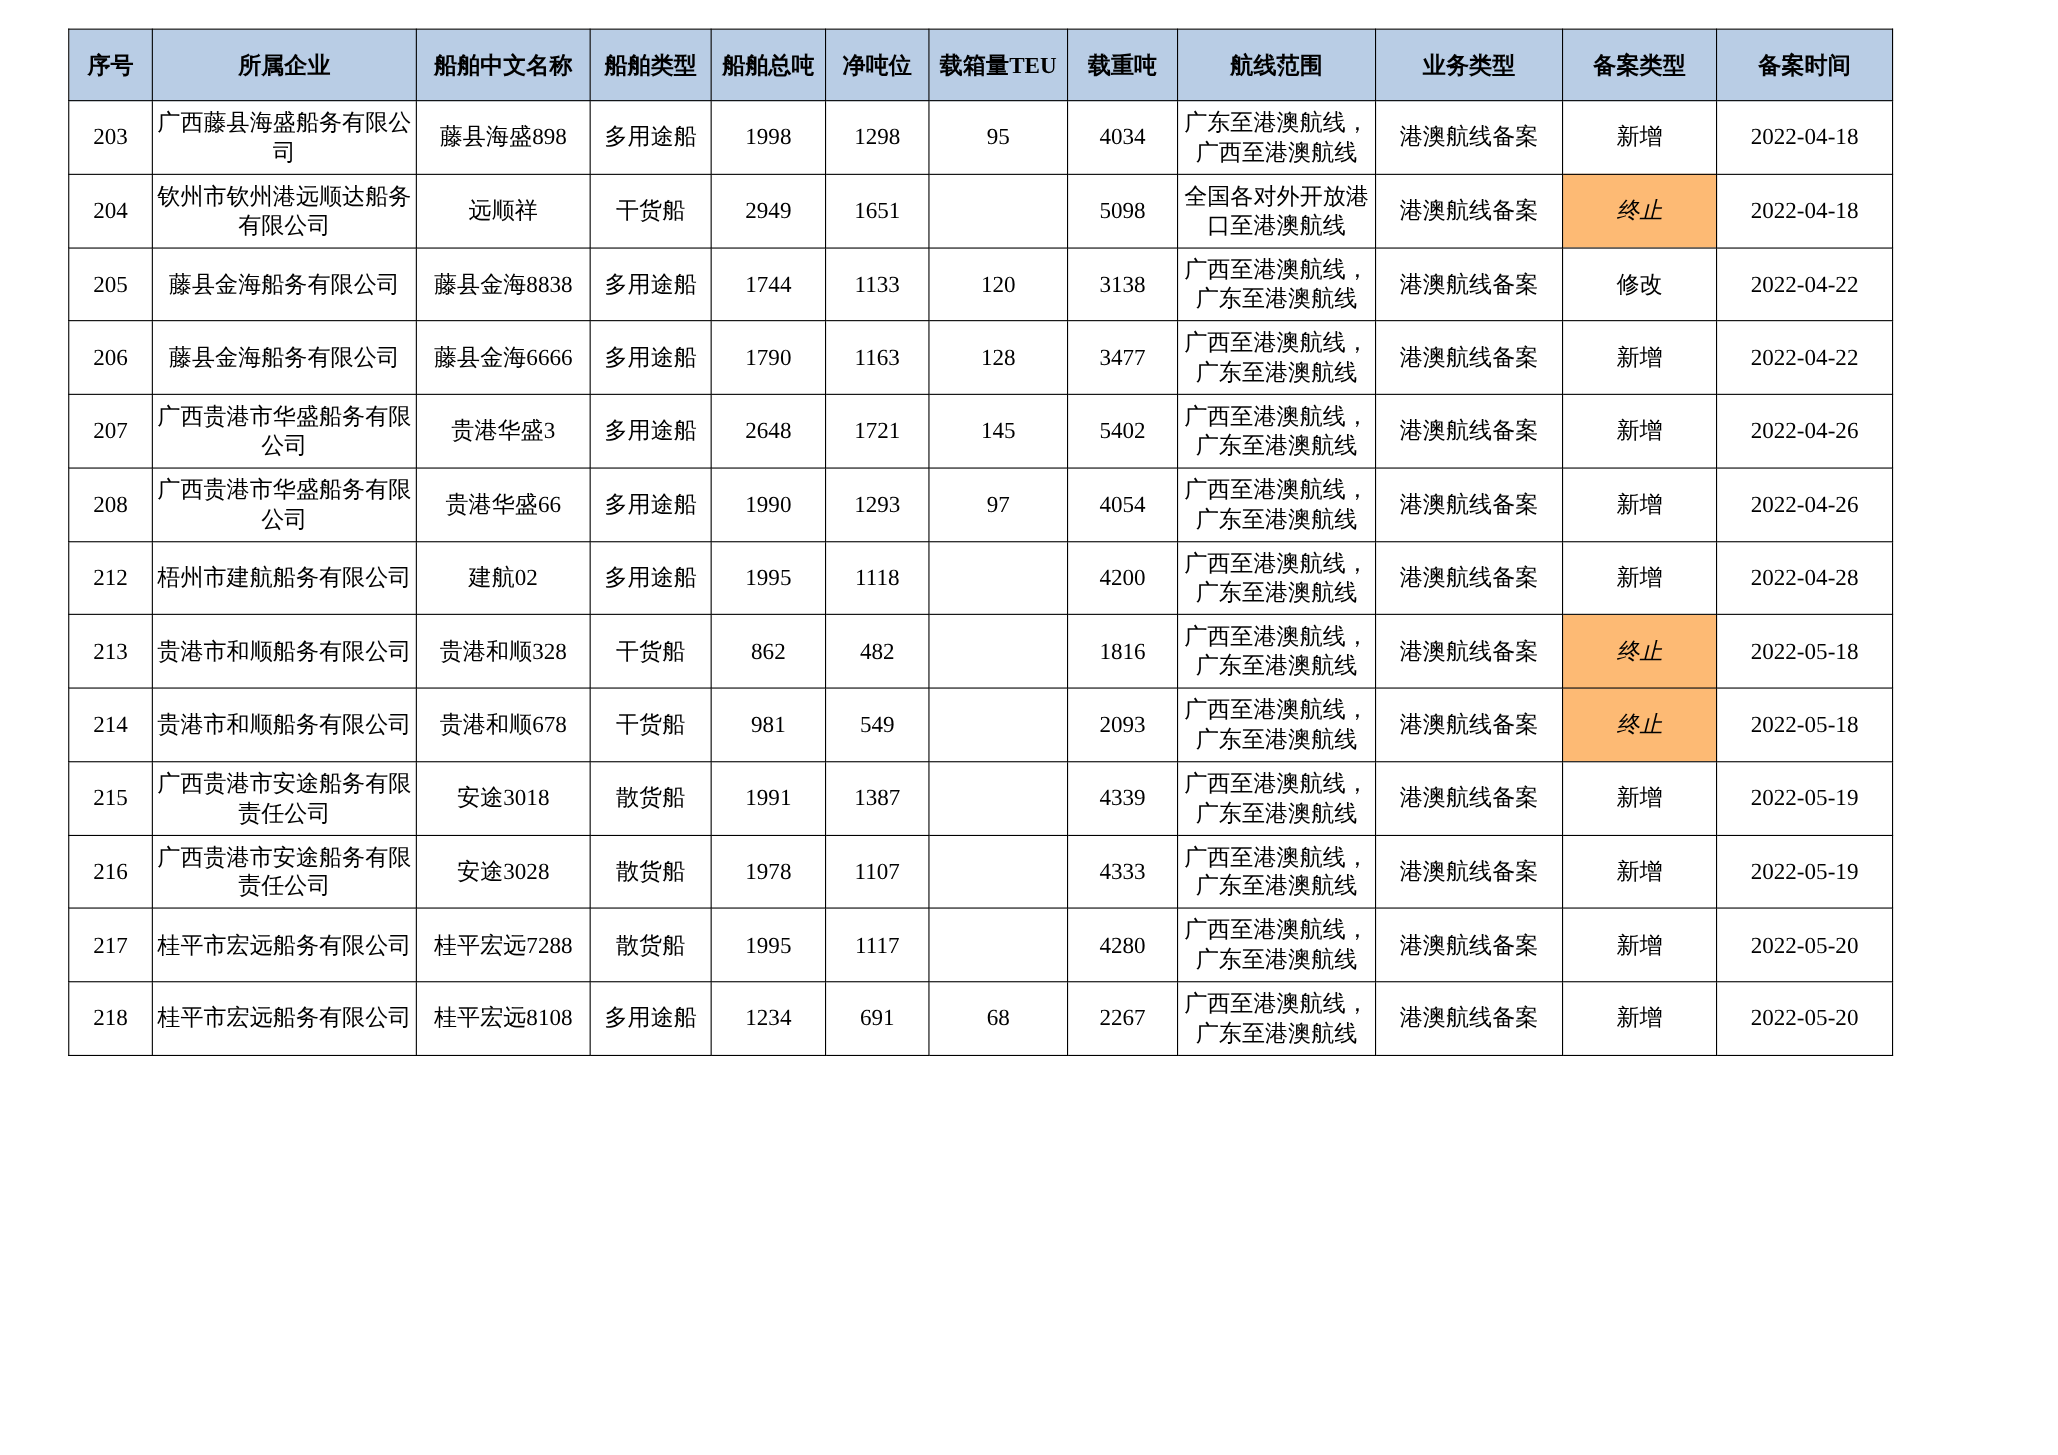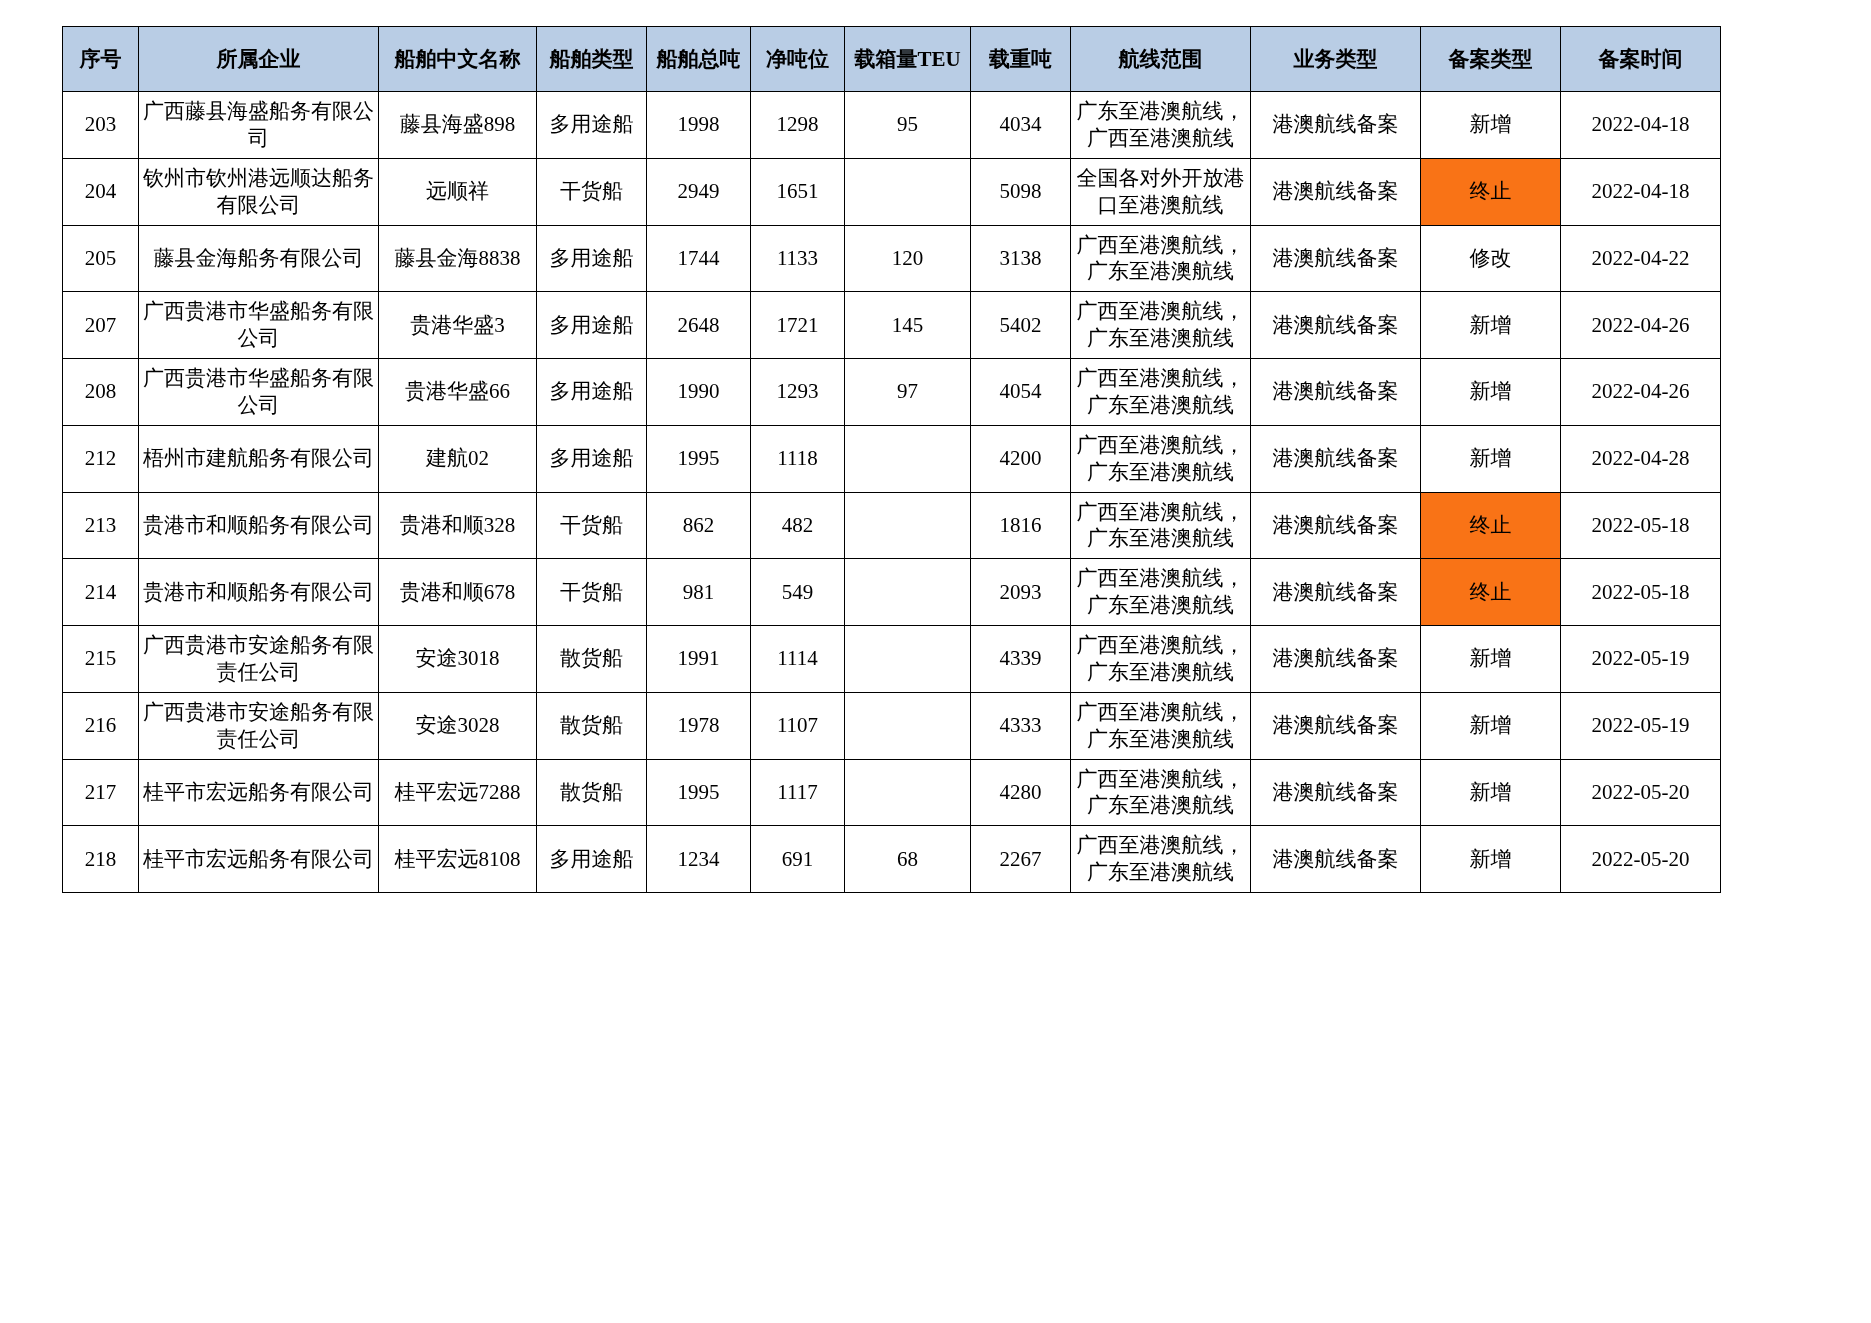--- a/index.html
+++ b/index.html
@@ -43,21 +43,22 @@
     font-size: 21px;
   }
   td.route-cell {
     font-size: 20px;
     line-height: 1.3;
   }
   td.biz-cell {
     font-size: 20px;
   }
   td.filetype-cell.highlight {
-    background: #f97316;
+    background: #fdba74;
+    font-style: italic;
   }
   
   col.c-seq      { width: 76px; }
   col.c-company  { width: 240px; }
   col.c-shipname { width: 158px; }
   col.c-shiptype { width: 110px; }
   col.c-gross    { width: 104px; }
   col.c-net      { width: 94px; }
   col.c-teu      { width: 126px; }
   col.c-dwt      { width: 100px; }
@@ -138,20 +139,34 @@
           <td class="num-cell">1744</td>
           <td class="num-cell">1133</td>
           <td class="num-cell">120</td>
           <td class="num-cell">3138</td>
           <td class="route-cell">广西至港澳航线，广东至港澳航线</td>
           <td class="biz-cell">港澳航线备案</td>
           <td class="filetype-cell">修改</td>
           <td class="num-cell">2022-04-22</td>
         </tr>
         <tr>
+          <td class="num-cell">206</td>
+          <td>藤县金海船务有限公司</td>
+          <td>藤县金海6666</td>
+          <td>多用途船</td>
+          <td class="num-cell">1790</td>
+          <td class="num-cell">1163</td>
+          <td class="num-cell">128</td>
+          <td class="num-cell">3477</td>
+          <td class="route-cell">广西至港澳航线，广东至港澳航线</td>
+          <td class="biz-cell">港澳航线备案</td>
+          <td class="filetype-cell">新增</td>
+          <td class="num-cell">2022-04-22</td>
+        </tr>
+        <tr>
           <td class="num-cell">207</td>
           <td>广西贵港市华盛船务有限公司</td>
           <td>贵港华盛3</td>
           <td>多用途船</td>
           <td class="num-cell">2648</td>
           <td class="num-cell">1721</td>
           <td class="num-cell">145</td>
           <td class="num-cell">5402</td>
           <td class="route-cell">广西至港澳航线，广东至港澳航线</td>
           <td class="biz-cell">港澳航线备案</td>
@@ -213,21 +228,21 @@
           <td class="biz-cell">港澳航线备案</td>
           <td class="filetype-cell highlight">终止</td>
           <td class="num-cell">2022-05-18</td>
         </tr>
         <tr>
           <td class="num-cell">215</td>
           <td>广西贵港市安途船务有限责任公司</td>
           <td>安途3018</td>
           <td>散货船</td>
           <td class="num-cell">1991</td>
-          <td class="num-cell">1114</td>
+          <td class="num-cell">1387</td>
           <td class="num-cell"></td>
           <td class="num-cell">4339</td>
           <td class="route-cell">广西至港澳航线，广东至港澳航线</td>
           <td class="biz-cell">港澳航线备案</td>
           <td class="filetype-cell">新增</td>
           <td class="num-cell">2022-05-19</td>
         </tr>
         <tr>
           <td class="num-cell">216</td>
           <td>广西贵港市安途船务有限责任公司</td>

